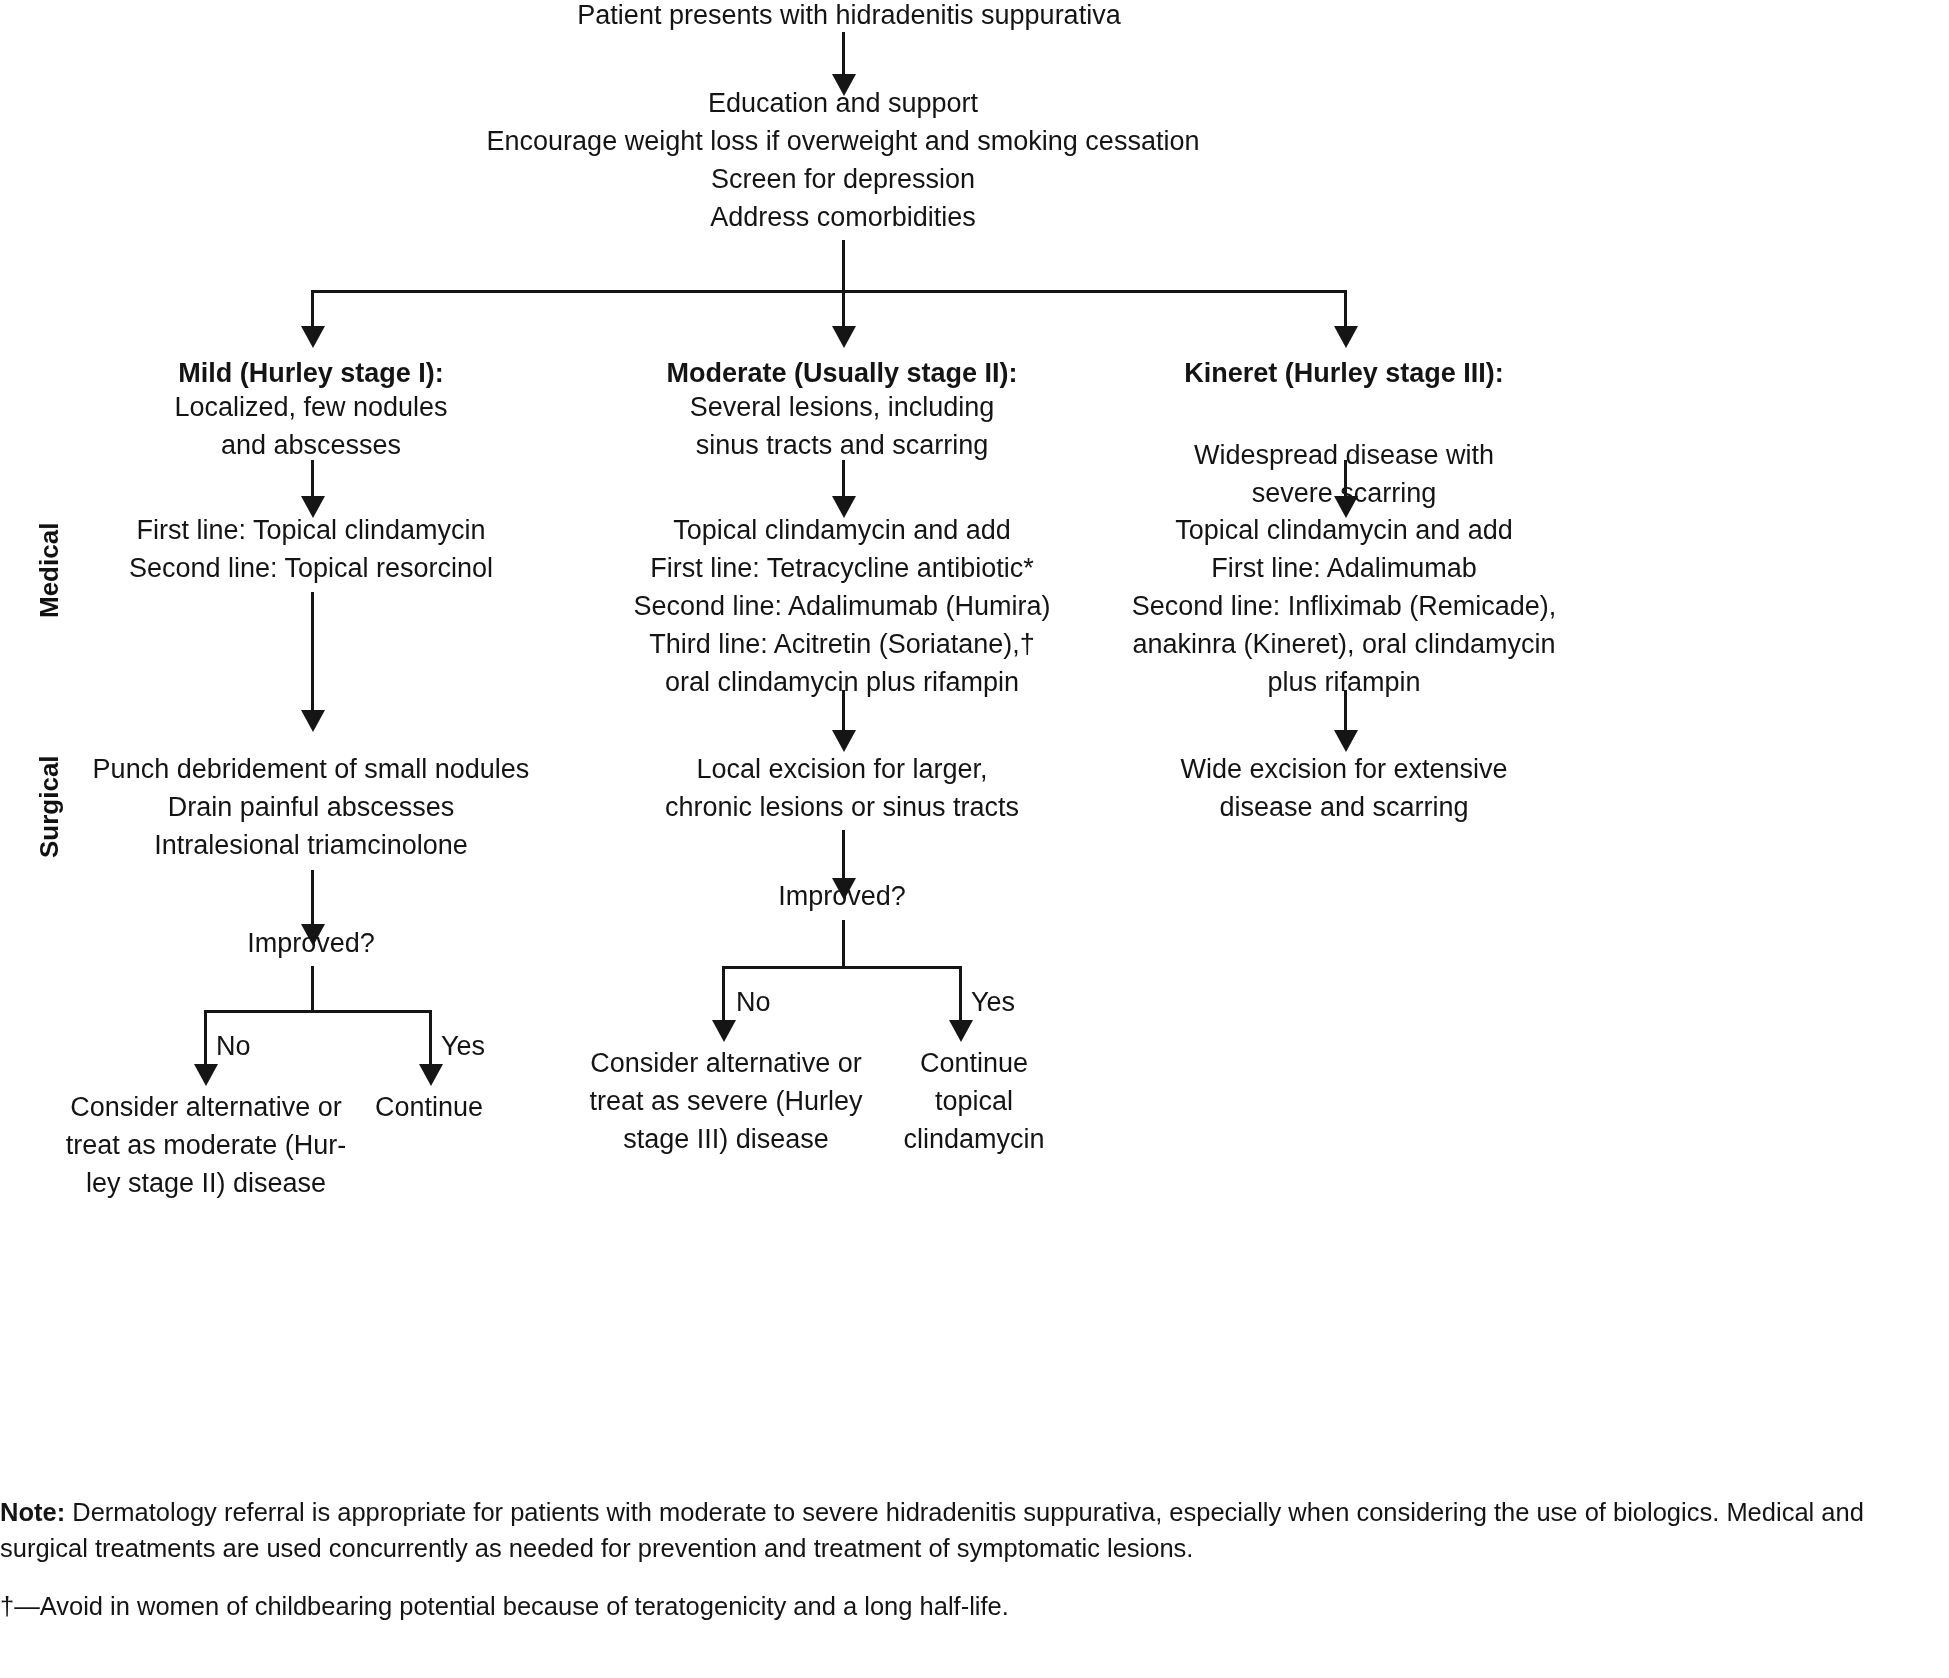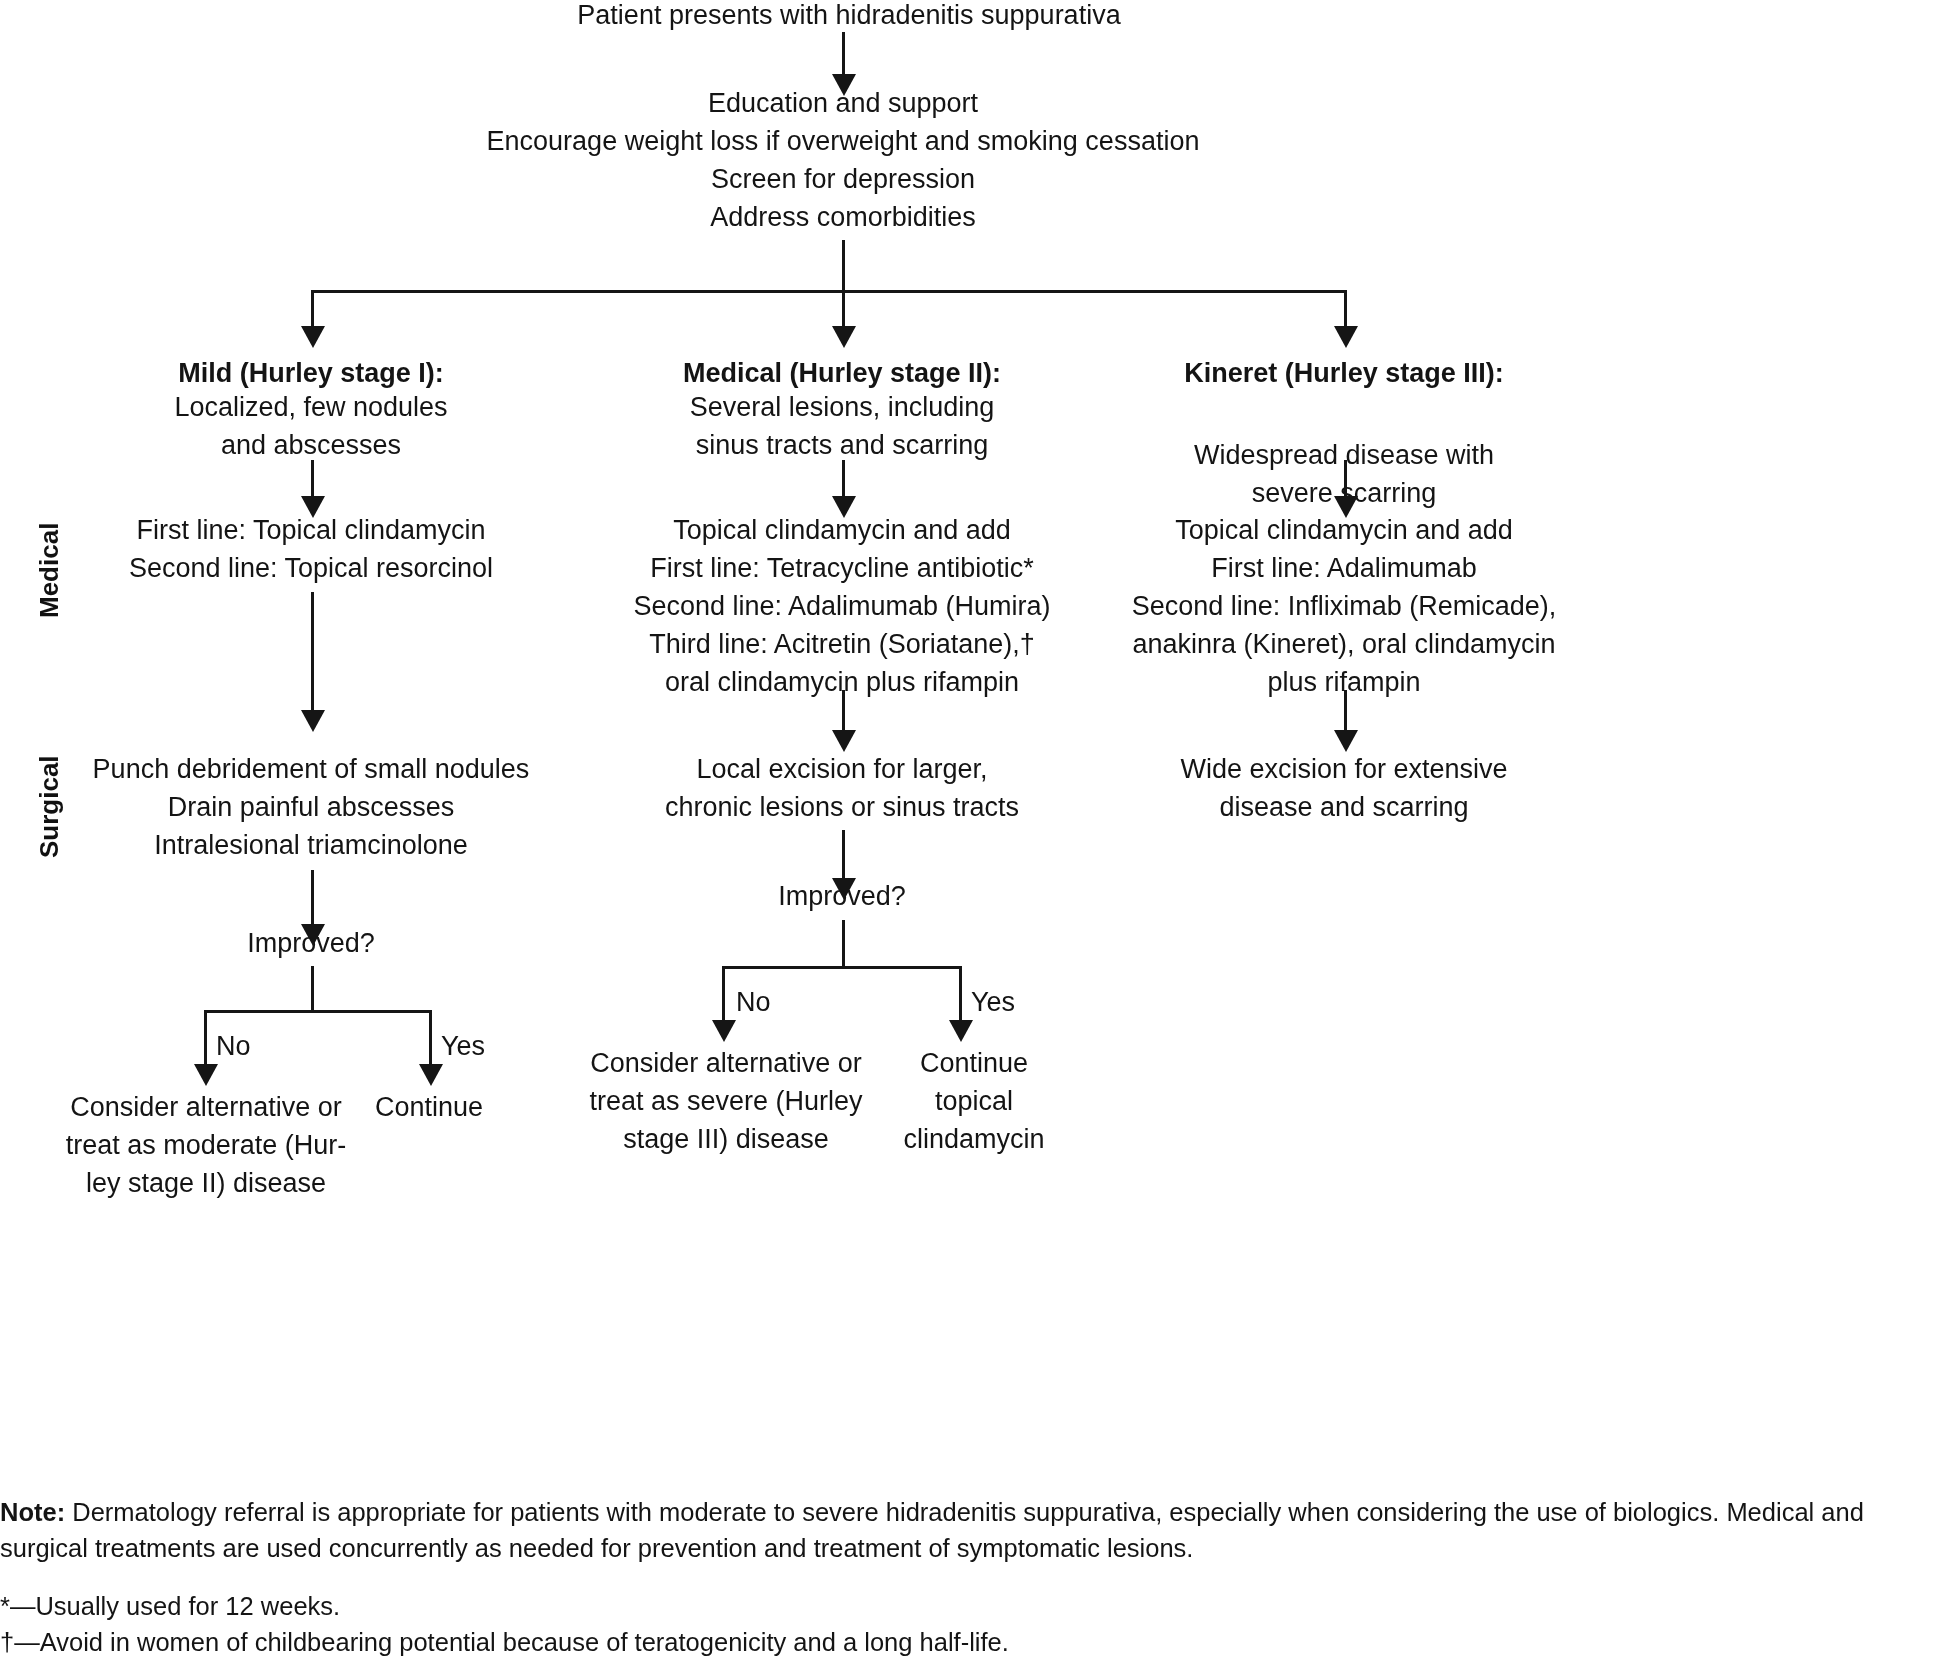--- a/index.html
+++ b/index.html
@@ -132,21 +132,21 @@
 <div class="arrowhead" style="left:419px; top:1064px;"></div>
 
 <div class="node" style="left:216px; top:1023px; width:60px; text-align:left;">No</div>
 <div class="node" style="left:441px; top:1023px; width:70px; text-align:left;">Yes</div>
 
 <div class="node" style="left:51px; top:1088px; width:310px; line-height:38px;">Consider alternative or
 treat as moderate (Hur-
 ley stage II) disease</div>
 <div class="node" style="left:354px; top:1088px; width:150px; line-height:38px;">Continue</div>
 
-<div class="node bold" style="left:592px; top:350px; width:500px;">Medical (Hurley stage II):</div>
+<div class="node bold" style="left:592px; top:350px; width:500px;">Moderate (Usually stage II):</div>
 <div class="node" style="left:592px; top:388px; width:500px; line-height:38px;">Several lesions, including
 sinus tracts and scarring</div>
 
 <div class="vline" style="left:842px; top:460px; height:42px;"></div>
 <div class="arrowhead" style="left:832px; top:496px;"></div>
 
 <div class="node" style="left:577px; top:511px; width:530px; line-height:38px;">Topical clindamycin and add
 First line: Tetracycline antibiotic*
 Second line: Adalimumab (Humira)
 Third line: Acitretin (Soriatane),†
@@ -197,15 +197,14 @@
 <div class="arrowhead" style="left:1334px; top:730px;"></div>
 
 <div class="node" style="left:1079px; top:750px; width:530px; line-height:38px;">Wide excision for extensive
 disease and scarring</div>
 
 <div class="footer" style="top:1494px;">
   <p>
     <b>Note:</b><span> Dermatology referral is appropriate for patients with moderate to severe hidradenitis suppurativa, especially when considering the use of biologics. Medical and surgical treatments are used concurrently as needed for prevention and treatment of symptomatic lesions.</span>
   </p>
   <div class="gap"></div>
-  <p>*—Usually used for 12 weeks.</p>
   <p>†—Avoid in women of childbearing potential because of teratogenicity and a long half-life.</p>
 </div>
 
 </body></html>

